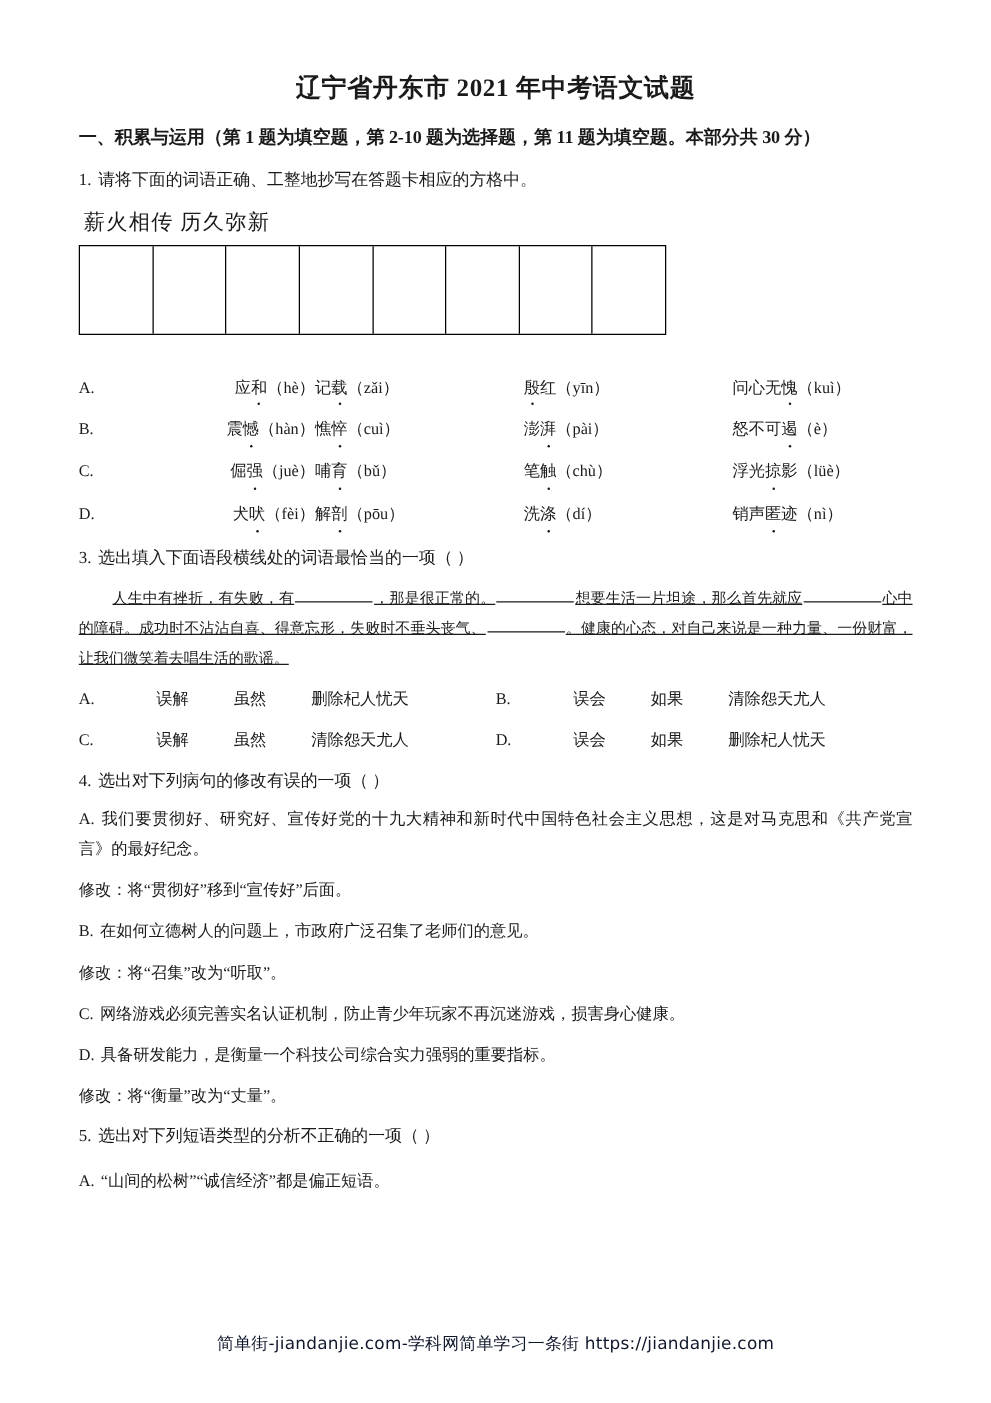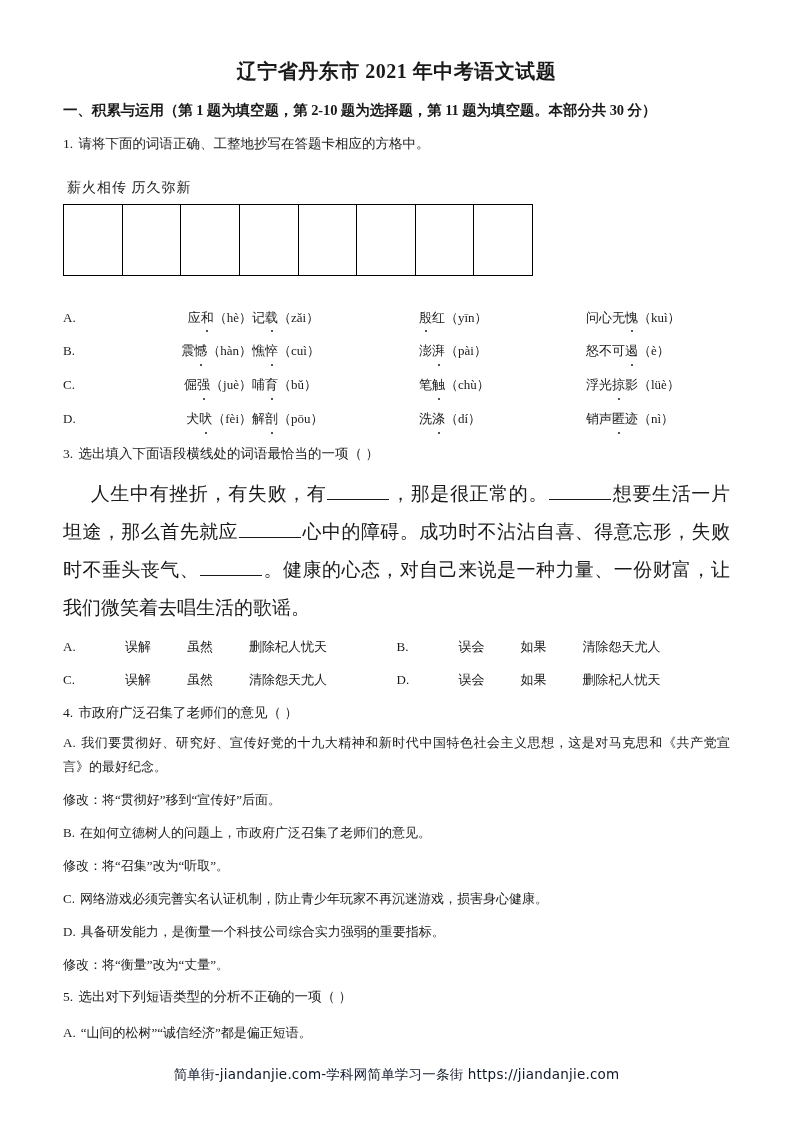--- a/index.html
+++ b/index.html
@@ -52,22 +52,22 @@
   
   .q-stem {
     font-size: 13.5px;
     line-height: 1.7;
     margin: 0 0 6px 0;
   }
   .q-num { margin-right: 2px; }
 
   
   .word-sample {
-    font-size: 14px;
-    margin: 23px 0 7px 4px;
+    font-size: 17px;
+    margin: 10px 0 7px 4px;
     letter-spacing: 1px;
   }
 
   
   .char-grid {
     display: flex;
     border: 1.6px solid #000;
     width: 470px;
     height: 72px;
     box-sizing: border-box;
@@ -107,25 +107,26 @@
     bottom: -4px;
     width: 2px;
     height: 2px;
     margin-left: -1px;
     background: #1a1a1a;
     border-radius: 50%;
   }
 
   
   .passage {
-    font-size: 19px;
+    font-size: 12px;
     line-height: 2.0;
     margin: 8px 0 10px 0;
     text-align: justify;
     font-family: "DejaVu Serif", "Liberation Serif", serif;
+    text-decoration: underline;
   }
   .passage .indent { display: inline-block; width: 27px; }
   .blank-line {
     display: inline-block;
     border-bottom: 1px solid #1a1a1a;
     width: 62px;
     vertical-align: baseline;
     margin: 0 1px;
   }
 
@@ -279,21 +280,21 @@
           <span class="w">如果</span>
           <span class="w">删除</span>
           <span class="w wide">杞人忧天</span>
         </span>
       </div>
     </div>
 
     <div style="margin-top:8px;">
       <div class="q-stem">
         <span class="q-num">4.</span>
-        <span>市政府广泛召集了老师们的意见（    ）</span>
+        <span>选出对下列病句的修改有误的一项（    ）</span>
       </div>
 
       <div class="opt-block">
         <span class="opt-label">A.</span><span>我们要贯彻好、研究好、宣传好党的十九大精神和新时代中国特色社会主义思想，这是对马克思和《共产党宣言》的最好纪念。</span>
       </div>
       <div class="fix-line">修改：将“贯彻好”移到“宣传好”后面。</div>
 
       <div class="opt-block">
         <span class="opt-label">B.</span><span>在如何立德树人的问题上，市政府广泛召集了老师们的意见。</span>
       </div>

